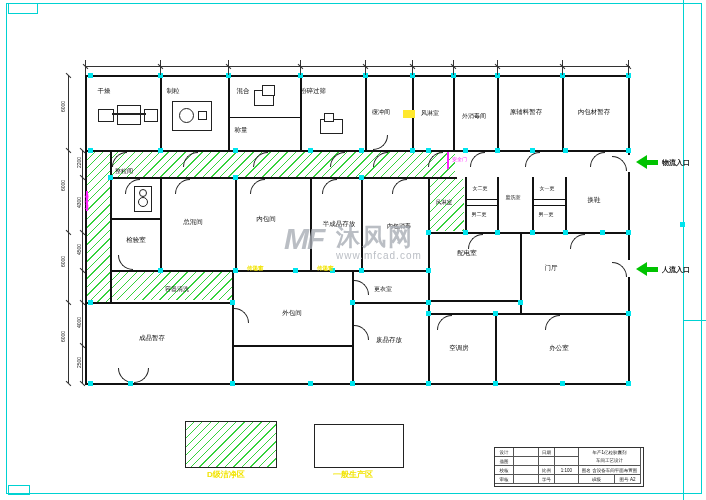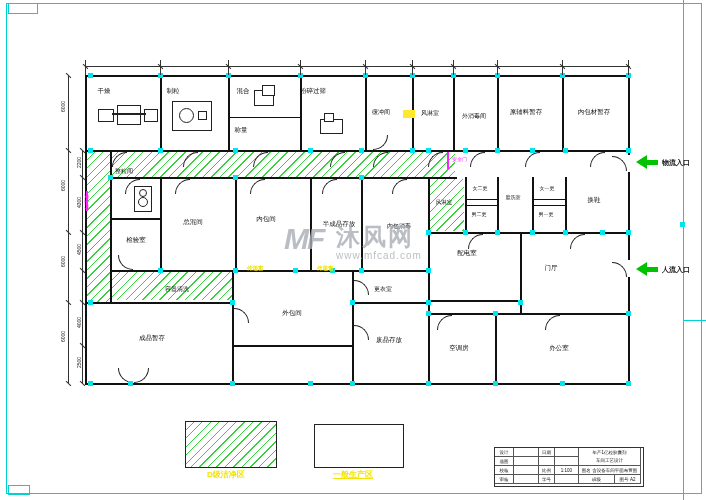--- a/index.html
+++ b/index.html
@@ -317,21 +317,21 @@
 
   <div id="watermark" class="abs">
     <div id="wm-logo">MF</div>
     <div id="wm-name">沐风网</div>
     <div id="wm-url">www.mfcad.com</div>
   </div>
 
   <div class="abs legend-box hatch" style="left:185px;top:421px;width:90px;height:45px;"></div>
   <div class="abs legend-label" style="left:207px;top:469px;">D级洁净区</div>
   <div class="abs legend-box" style="left:314px;top:424px;width:88px;height:42px;"></div>
-  <div class="abs legend-label" style="left:333px;top:469px;text-decoration:underline;">一般生产区</div>
+  <div class="abs legend-label" style="left:333px;top:469px;">一般生产区</div>
 
   <div id="title-block" class="abs">
     <div class="tb-cell">设计</div>
     <div class="tb-cell"></div>
     <div class="tb-cell">日期</div>
     <div class="tb-cell"></div>
     <div class="tb-cell tb-proj">
       <span>年产1亿粒胶囊剂</span>
       <span>车间工艺设计</span>
     </div>

